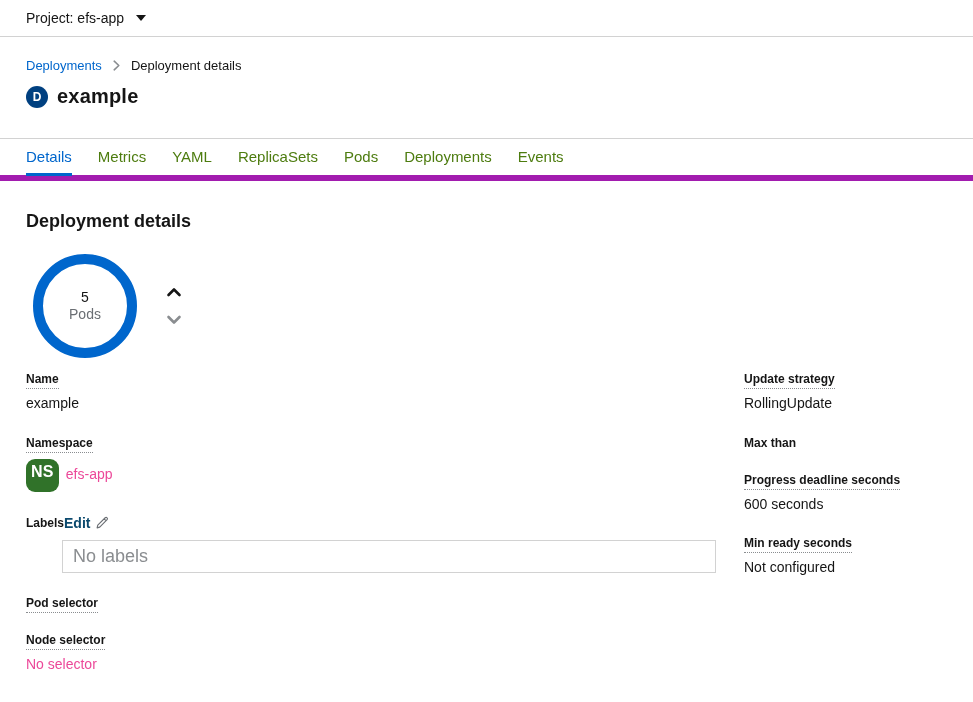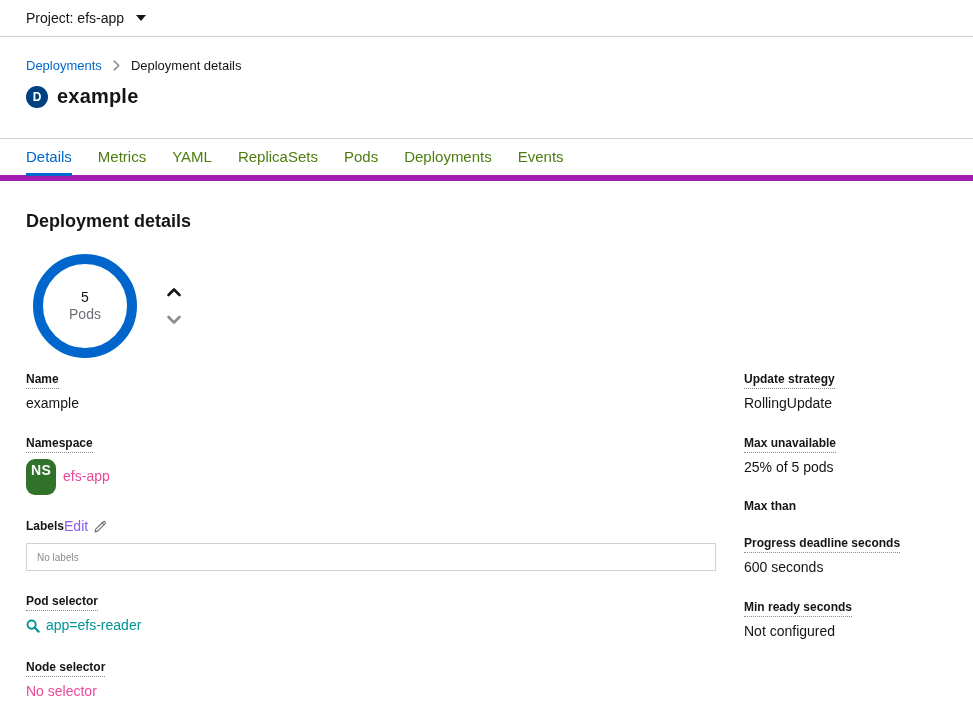--- a/index.html
+++ b/index.html
@@ -139,38 +139,38 @@
     padding-bottom: 2px;
     cursor: help;
   }
   .field-value { font-size: 14px; color: #151515; line-height: 1.25; }
   .field-value.muted { color: #ec4899; }
 
   .label-head { display: flex; align-items: center; justify-content: flex-start; margin-bottom: 9px; }
   .label-head .field-label { margin-bottom: 0; }
   .edit-link {
     display: inline-flex; align-items: center; gap: 6px;
-    color: #8b5cf6; font-size: 14px; cursor: pointer;
+    color: #0c4a6e; font-size: 14px; cursor: pointer; font-weight: bold;
   }
   .labels-box {
     border: 1px solid #d2d2d2;
     padding: 5px 10px;
     min-height: 28px;
     color: #8a8d90;
-    font-size: 10px;
-    display: flex; align-items: center;
+    font-size: 18px;
+    display: flex; align-items: center; margin-left: 36px;
   }
 
   .ns-line { display: inline-flex; align-items: center; gap: 7px; }
   .ns-badge {
     background: #307229;
     color: #fff;
-    font-size: 14px;
+    font-size: 16px;
     font-weight: 700;
-    padding: 3px 5px 16px;
+    padding: 3px 5px 10px;
     border-radius: 9px;
     letter-spacing: .3px;
     flex: none;
   }
   .ns-link { color: #ec4899; }
 
   .selector-link {
     display: inline-flex; align-items: center; gap: 6px;
     color: #009596; cursor: pointer;
   }
@@ -264,49 +264,36 @@
             <svg width="13" height="13" viewBox="0 0 14 14">
               <path d="M1.2 12.8 L1.9 9.9 L9.9 1.9 a1.45 1.45 0 0 1 2.05 2.05 L4 12 L1.2 12.8 Z M8.8 3 l2.2 2.2" fill="none" stroke="#6a6e73" stroke-width="1.2" stroke-linejoin="round"></path>
             </svg>
           </a>
         </div>
         <div class="labels-box">No labels</div>
       </div>
 
       <div class="field-group">
         <div class="field-label"><span class="help">Pod selector</span></div>
-        <div class="field-value">
-          <a href="#" class="selector-link">
-            <svg width="14" height="14" viewBox="0 0 14 14">
-              <circle cx="5.6" cy="5.6" r="4.1" fill="none" stroke="#009596" stroke-width="1.9"></circle>
-              <path d="M8.8 8.8 L12.6 12.6" stroke="#009596" stroke-width="2.2" stroke-linecap="round"></path>
-            </svg>
-            <span>app=efs-reader</span>
-          </a>
-        </div>
       </div>
 
       <div class="field-group">
         <div class="field-label"><span class="help">Node selector</span></div>
         <div class="field-value muted">No selector</div>
       </div>
 
     </div>
 
     <div>
 
       <div class="field-group">
         <div class="field-label"><span class="help">Update strategy</span></div>
         <div class="field-value">RollingUpdate</div>
       </div>
 
-      <div class="field-group">
-        <div class="field-label"><span class="help">Max unavailable</span></div>
-        <div class="field-value">25% of 5 pods</div>
-      </div>
 
       <div class="field-group">
         <div class="field-label">Max than</div>
       </div>
 
       <div class="field-group">
         <div class="field-label"><span class="help">Progress deadline seconds</span></div>
         <div class="field-value">600 seconds</div>
       </div>
 

